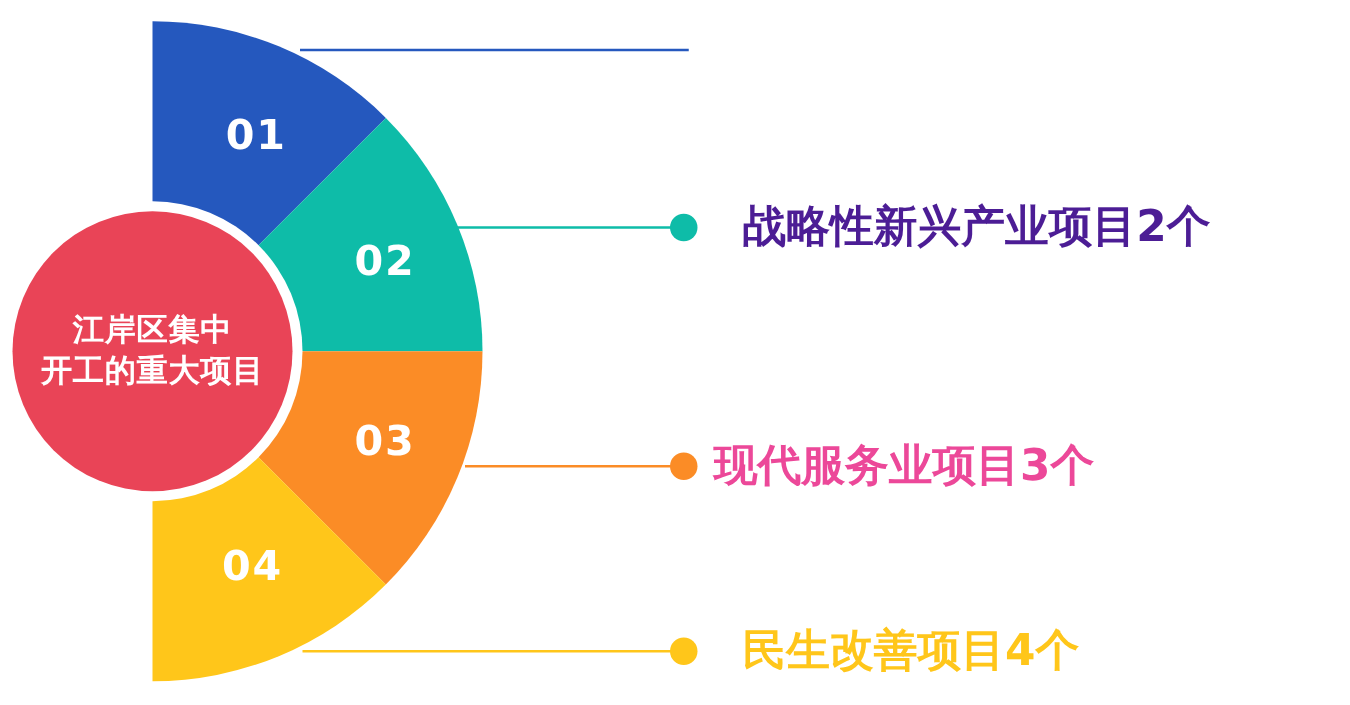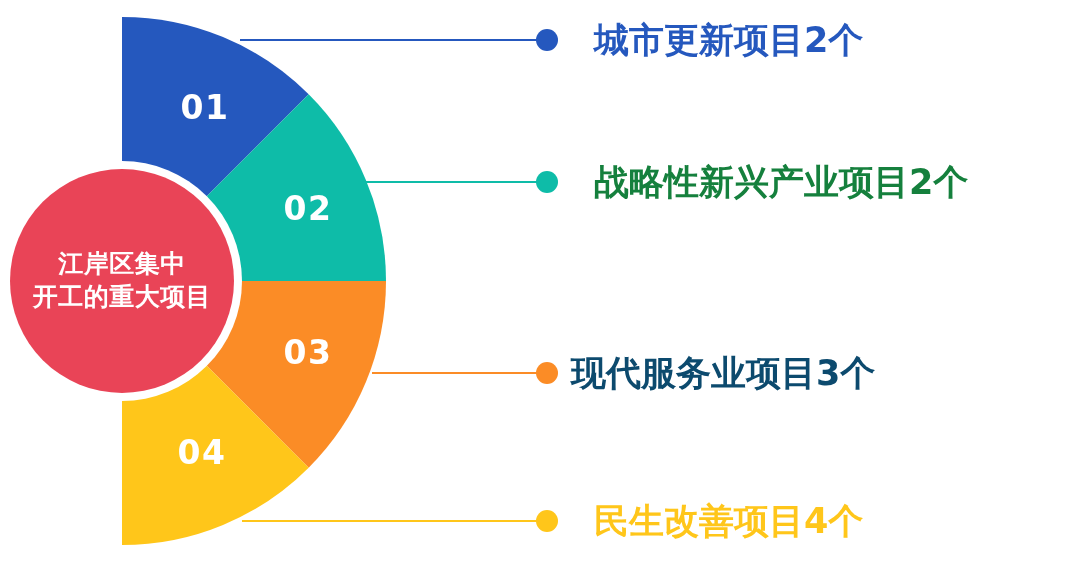--- a/index.html
+++ b/index.html
@@ -73,33 +73,29 @@
     <text class="hub-text" x="122" y="305" text-anchor="middle">开工的重大项目</text>
 
     <text class="seg-num" x="205" y="119" text-anchor="middle">01</text>
     <text class="seg-num" x="308" y="220" text-anchor="middle">02</text>
     <text class="seg-num" x="308" y="364" text-anchor="middle">03</text>
     <text class="seg-num" x="202" y="464" text-anchor="middle">04</text>
   </svg>
 
   <div class="legend">
 
-    <div class="legend-row" style="top:11px;">
-      <span class="dot" style="background:#2558BE;"></span>
-      <span class="legend-label" style="color:#2558BE;">城市更新项目2个</span>
-    </div>
 
     <div class="legend-row" style="top:153px;">
       <span class="dot" style="background:#0EBCA8;"></span>
-      <span class="legend-label" style="color:#15803d;">战略性新兴产业项目2个</span>
+      <span class="legend-label" style="color:#4c1d95;">战略性新兴产业项目2个</span>
     </div>
 
     <div class="legend-row" style="top:344px;">
       <span class="dot" style="background:#FB8C26;"></span>
-      <span class="legend-label" style="color:#0c4a6e;margin-left:13px;">现代服务业项目3个</span>
+      <span class="legend-label" style="color:#ec4899;margin-left:13px;">现代服务业项目3个</span>
     </div>
 
     <div class="legend-row" style="top:492px;align-items:center;">
       <span class="dot" style="background:#FFC61A;"></span>
       <span class="legend-label" style="color:#FFC61A;">民生改善项目4个</span>
     </div>
 
   </div>
 </div>
 

